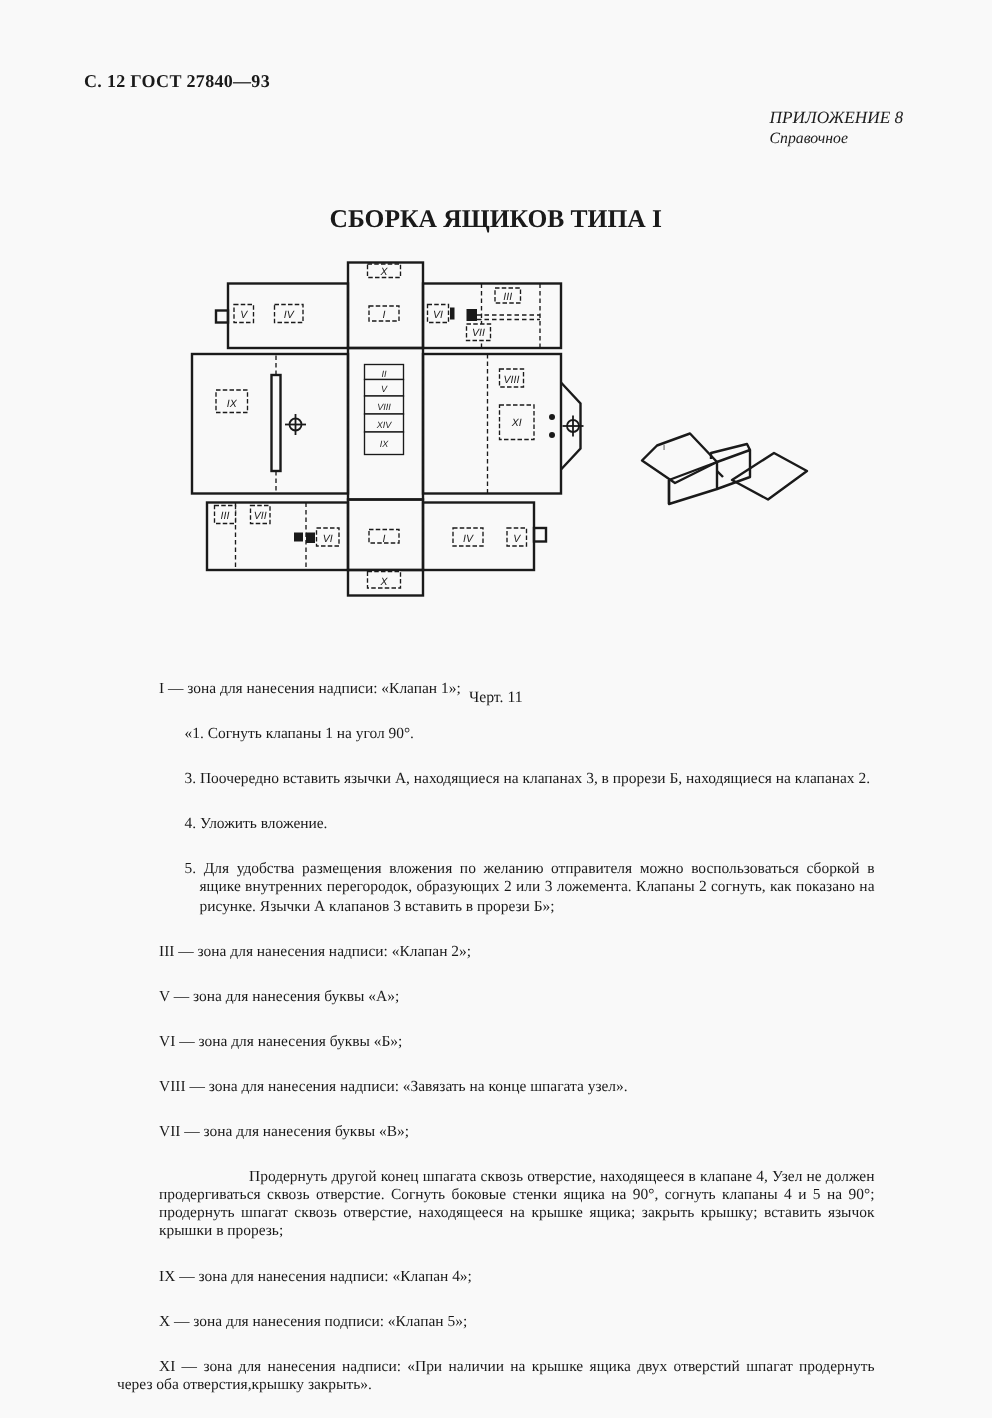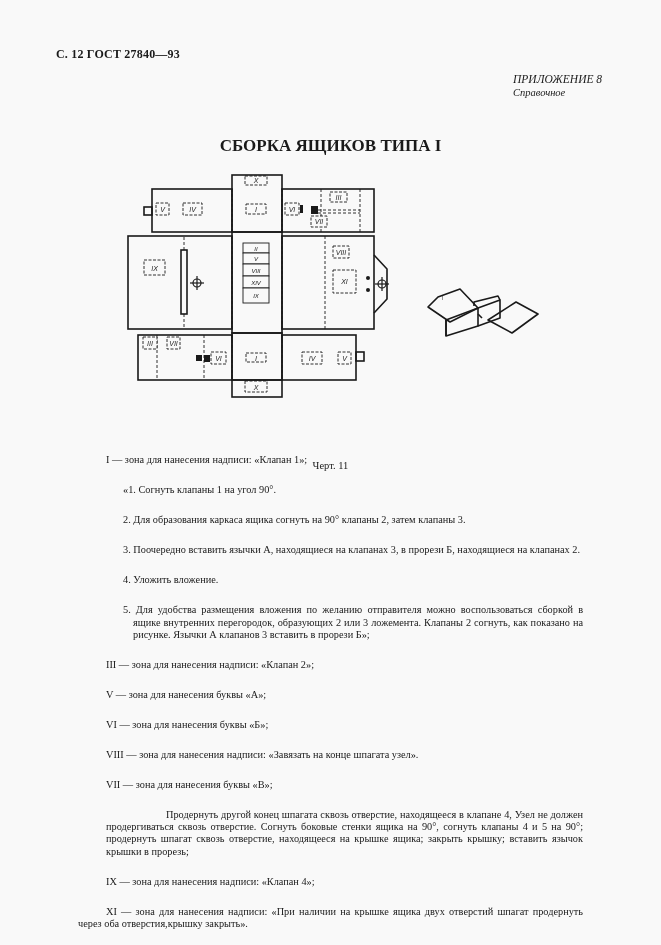--- a/index.html
+++ b/index.html
@@ -158,25 +158,25 @@
   <g font-family="Liberation Sans, sans-serif" font-size="5" fill="#1a1a1a">
       <text x="22" y="30">I</text>
     </g>
 </svg>
 
 <div class="abs caption">Черт. 11</div>
 
 <div class="abs body">
   <p class="indent-item">I — зона для нанесения надписи: «Клапан 1»;</p>
   <p class="num-first">«1. Согнуть клапаны 1 на угол 90°.</p>
-  <p class="num just">2. Для образования каркаса ящика согнуть на 90° клапаны 2, затем клапаны 3.</p>
   <p class="num just">3. Поочередно вставить язычки А, находящиеся на клапанах 3, в прорези Б, находящиеся на клапанах 2.</p>
   <p class="num just">4. Уложить вложение.</p>
   <p class="num just">5. Для удобства размещения вложения по желанию отправителя можно воспользоваться сборкой в ящике внутренних перегородок, образующих 2 или 3 ложемента. Клапаны 2 согнуть, как показано на рисунке. Язычки А клапанов 3 вставить в прорези Б»;</p>
   <p class="indent-item">III — зона для нанесения надписи: «Клапан 2»;</p>
   <p class="indent-item">V — зона для нанесения буквы «А»;</p>
   <p class="indent-item">VI — зона для нанесения буквы «Б»;</p>
   <p class="indent-item">VIII — зона для нанесения надписи: «Завязать на конце шпагата узел».</p>
   <p class="indent-item">VII — зона для нанесения буквы «В»;</p>
   <p class="para-viii">Продернуть другой конец шпагата сквозь отверстие, находящееся в клапане 4, Узел не должен продергиваться сквозь отверстие. Согнуть боковые стенки ящика на 90°, согнуть клапаны 4 и 5 на 90°; продернуть шпагат сквозь отверстие, находящееся на крышке ящика; закрыть крышку; вставить язычок крышки в прорезь;</p>
   <p class="indent-item">IX — зона для нанесения надписи: «Клапан 4»;</p>
+  <p class="indent-item">X — зона для нанесения подписи: «Клапан 5»;</p>
   <p class="item-tail">XI — зона для нанесения надписи: «При наличии на крышке ящика двух отверстий шпагат продернуть через оба отверстия,крышку закрыть».</p>
 </div>
 
 </body></html>

